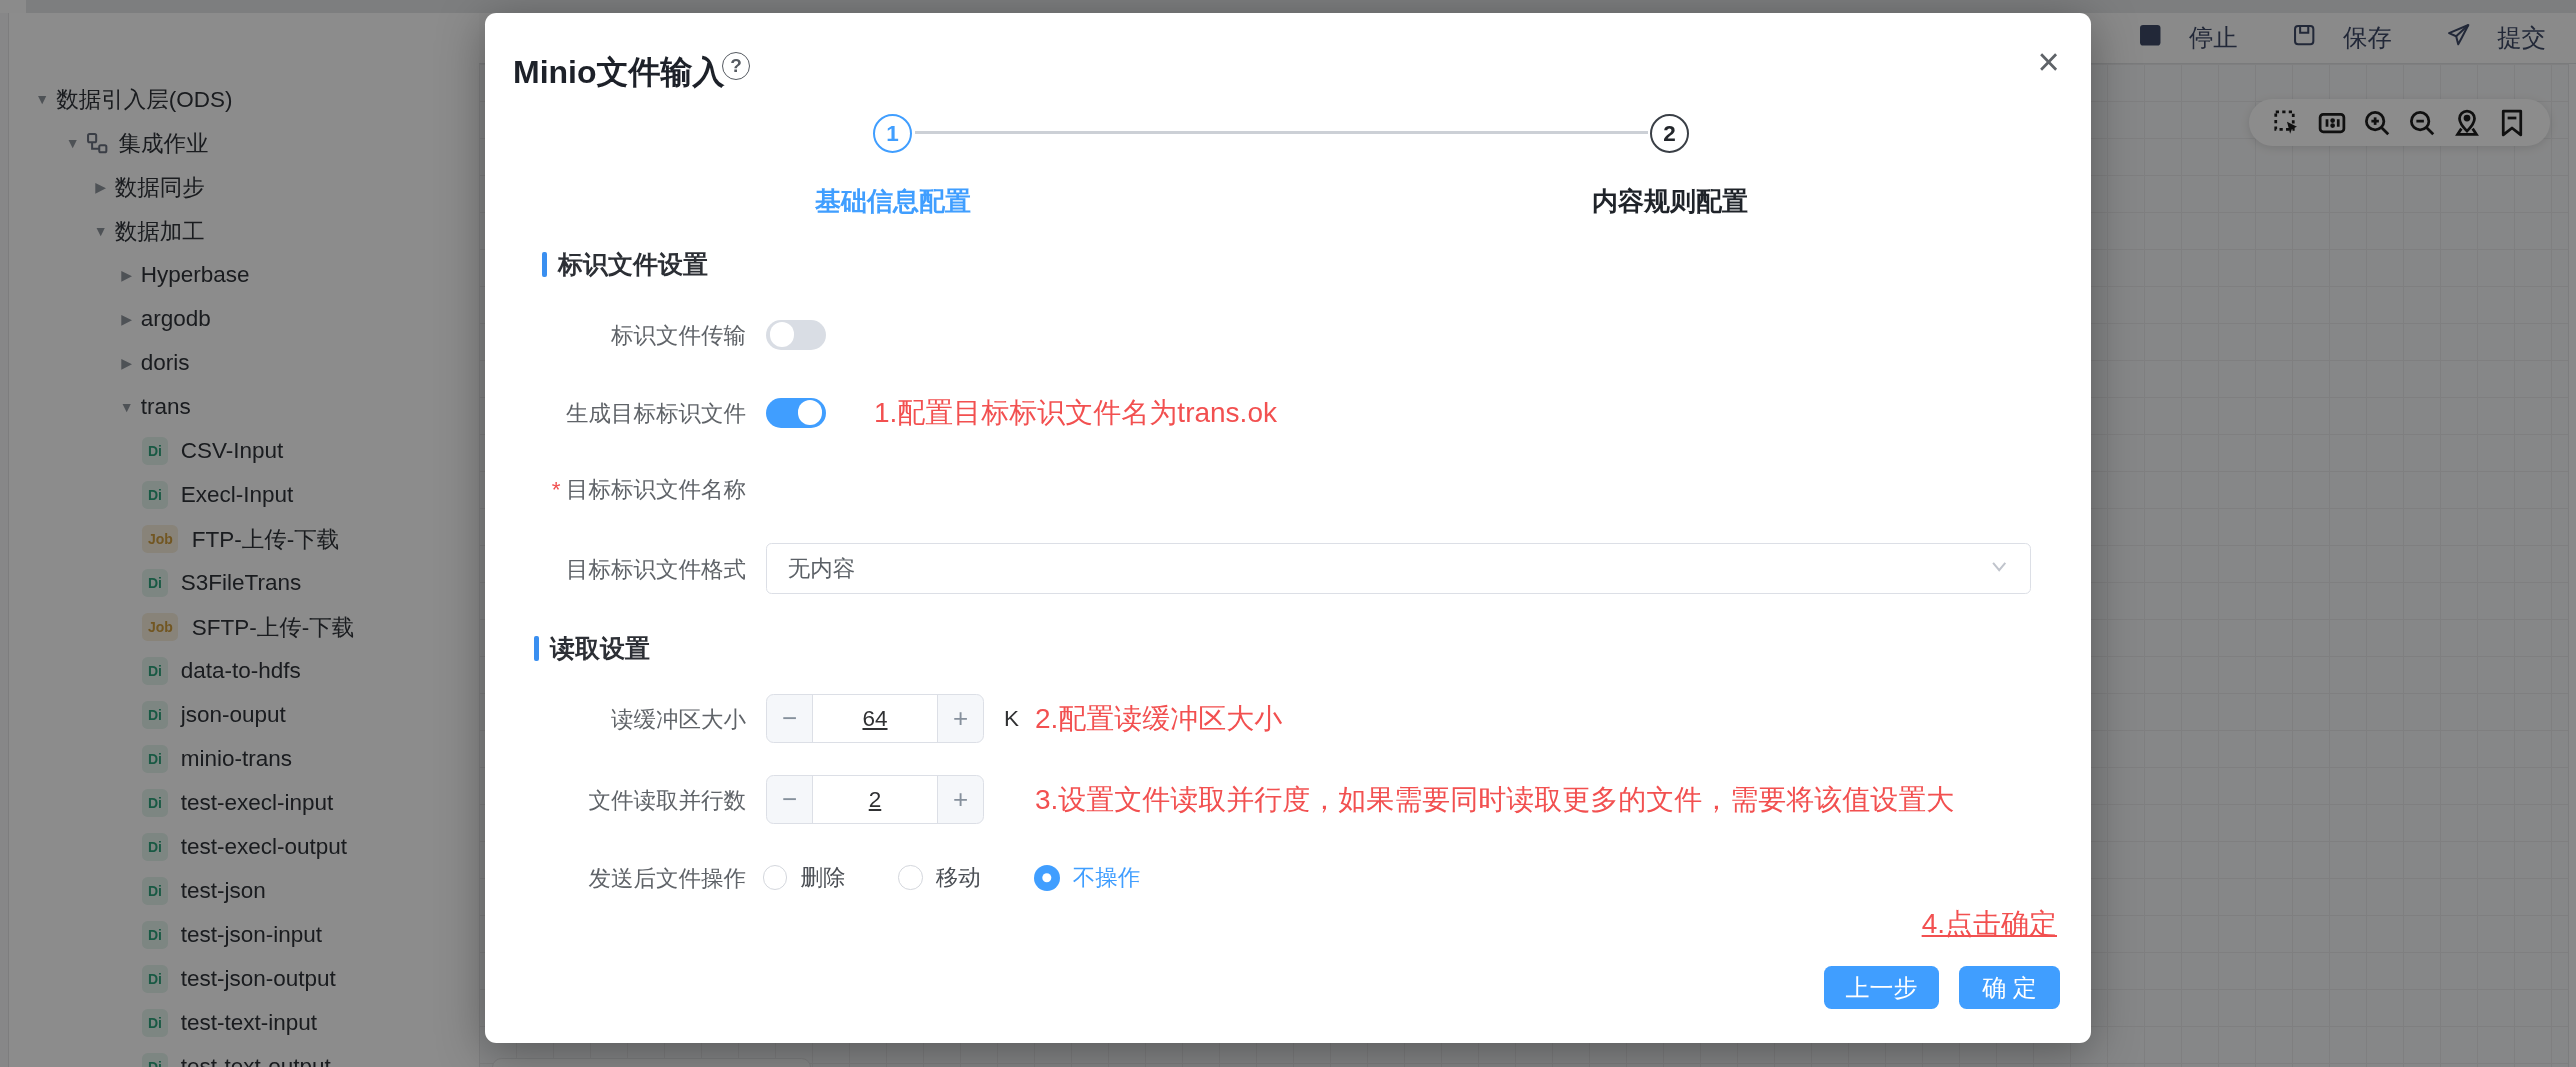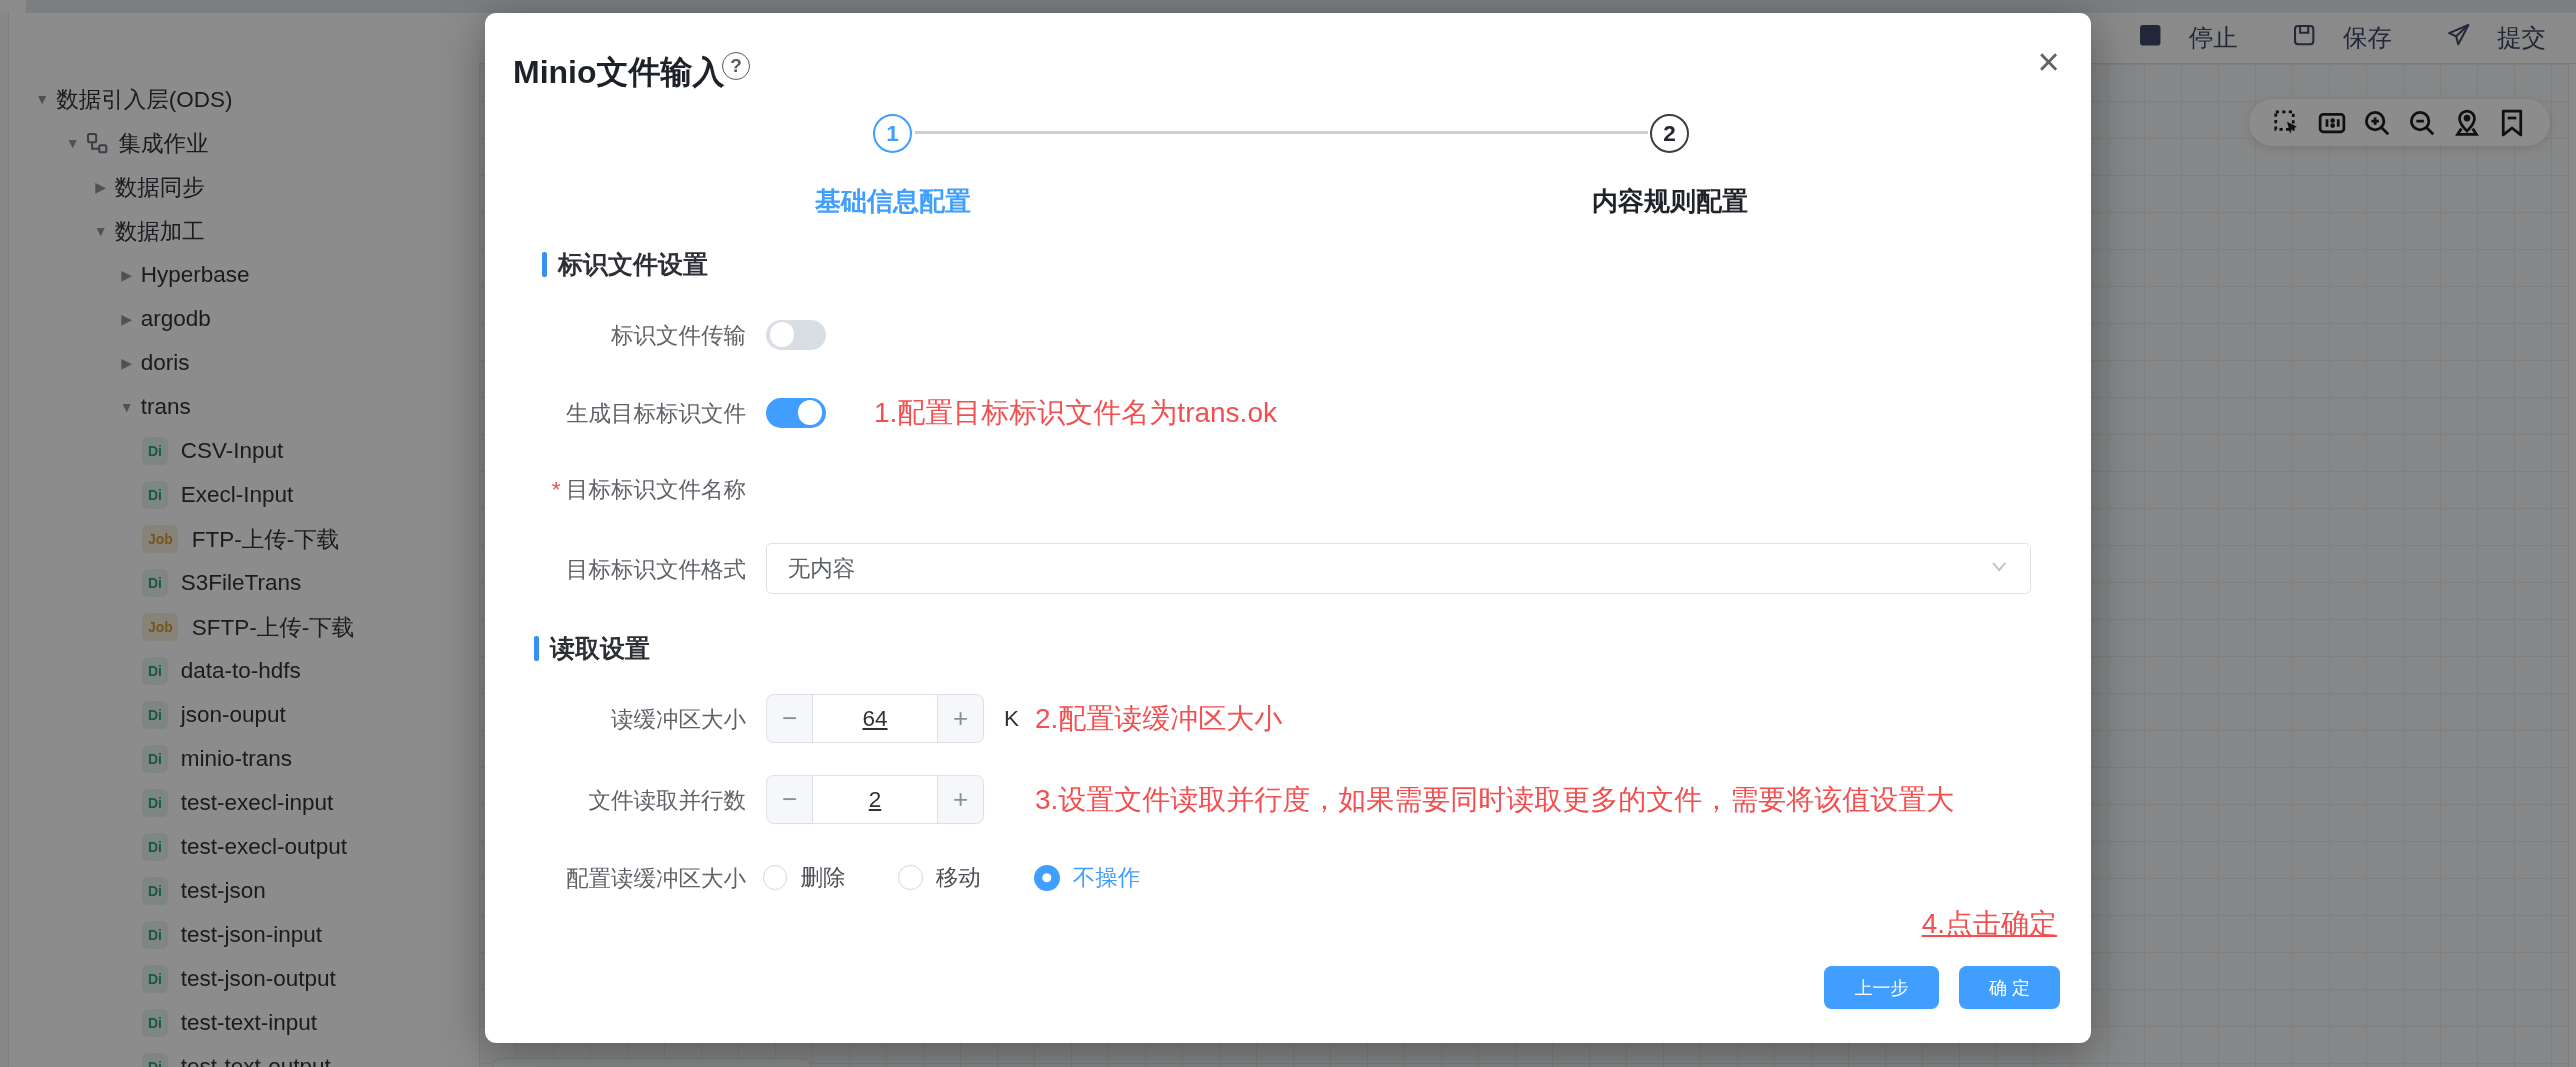--- a/index.html
+++ b/index.html
@@ -96,21 +96,21 @@
   .radio-group { position:absolute; left:278px; top:0; height:100%; display:flex; align-items:center; gap:53px; }
   .radio-opt { display:flex; align-items:center; gap:13px; font-size:22.5px; color:#4b4f55; cursor:pointer; }
   .radio-circle { width:24.4px; height:24.4px; border-radius:50%; border:1.9px solid #d4d7dd; background:#fff; }
   .radio-opt.selected { color:#409eff; }
   .radio-opt.selected .radio-circle { border:none; background:#409eff; position:relative; width:26px; height:26px; }
   .radio-opt.selected .radio-circle::after { content:""; position:absolute; left:50%; top:50%; transform:translate(-50%,-50%);
     width:9.4px; height:9.4px; border-radius:50%; background:#fff; }
 
   .annotation { position:absolute; font-size:28px; font-weight:500; color:#f25050; white-space:nowrap; }
 
-  .footer-btn { position:absolute; height:43px; border-radius:7.5px; background:#409eff; color:#fff; font-size:18px;
+  .footer-btn { position:absolute; height:43px; border-radius:7.5px; background:#409eff; color:#fff; font-size:24px;
     display:flex; align-items:center; justify-content:center; cursor:pointer; }
   .btn-prev { left:1339px; top:953px; width:115px; }
   .btn-ok   { left:1474px; top:953px; width:101px; }
 </style>
 </head>
 <body>
 
 <div id="stage">
 
   <div class="top-strip">
@@ -386,21 +386,21 @@
       <span class="flabel">文件读取并行数</span>
       <div class="stepper">
         <span class="stp-btn">−</span>
         <span class="stp-val">2</span>
         <span class="stp-btn">+</span>
       </div>
       <span class="annotation" style="left:550px; top:50%; transform:translateY(-50%);">3.设置文件读取并行度，如果需要同时读取更多的文件，需要将该值设置大</span>
     </div>
 
     <div class="frow" style="top:838px; height:53px;">
-      <span class="flabel">配置读缓冲区大小</span>
+      <span class="flabel">发送后文件操作</span>
       <div class="radio-group">
           <span class="radio-opt">
             <span class="radio-circle"></span>
             <span>删除</span>
           </span>
           <span class="radio-opt">
             <span class="radio-circle"></span>
             <span>移动</span>
           </span>
           <span class="radio-opt selected">

